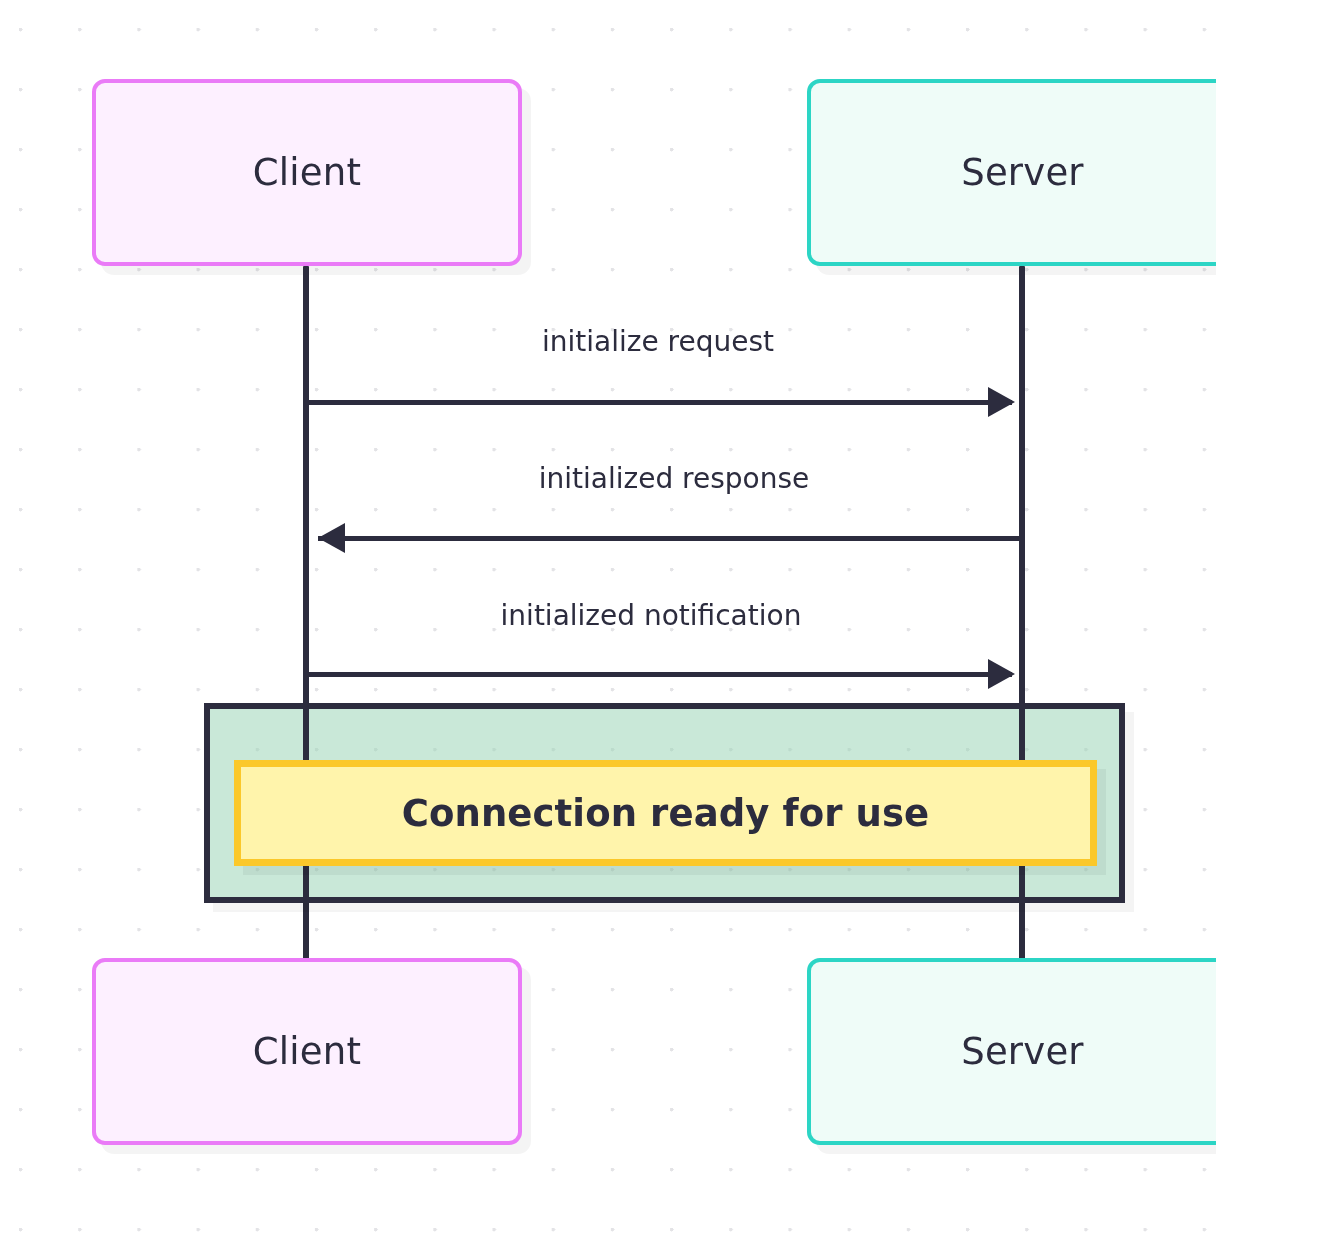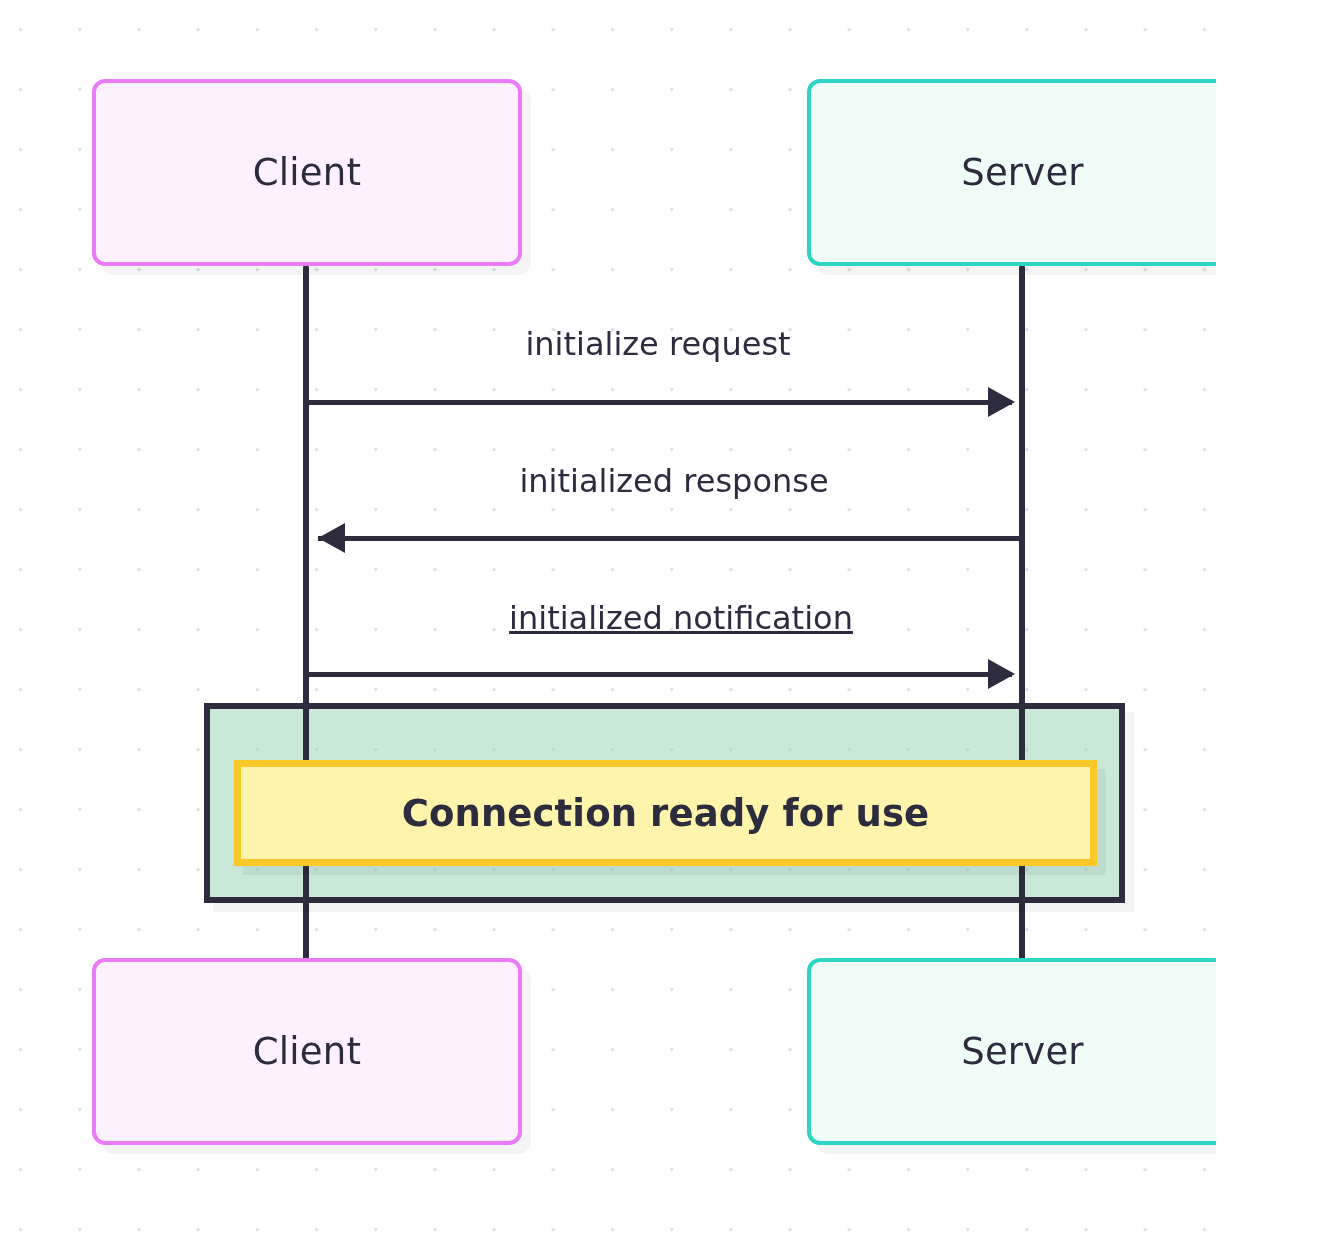--- a/index.html
+++ b/index.html
@@ -55,21 +55,21 @@
   .lifeline {
     position: absolute;
     width: 6px;
     background: #2c2c3e;
     border-radius: 1px;
   }
 
   
   .msg-label {
     position: absolute;
-    font-size: 32px;
+    font-size: 28px;
     line-height: 1;
     color: #2c2c3e;
     white-space: nowrap;
     text-align: right;
     transform: translateX(-50%);
   }
   .msg-line {
     position: absolute;
     height: 5px;
     background: #2c2c3e;
@@ -134,21 +134,21 @@
   <div class="lifeline" style="left:1019px; top:266px; height:694px;"></div>
 
   <div class="msg-label" style="left:658px; top:328px;">initialize request</div>
   <div class="msg-line" style="left:306px; top:400px; width:706px;"></div>
   <div class="arrowhead right" style="left:988px; top:387px;"></div>
 
   <div class="msg-label" style="left:674px; top:465px;">initialized response</div>
   <div class="msg-line" style="left:318px; top:536px; width:704px;"></div>
   <div class="arrowhead left" style="left:318px; top:523px;"></div>
 
-  <div class="msg-label" style="left:681px; top:602px;text-decoration:underline;">initialized notification</div>
+  <div class="msg-label" style="left:651px; top:602px;">initialized notification</div>
   <div class="msg-line" style="left:306px; top:672px; width:706px;"></div>
   <div class="arrowhead right" style="left:988px; top:659px;"></div>
 
   <div class="block-rect" style="left:204px; top:703px; width:921px; height:200px;"></div>
 
   <div class="lifeline" style="left:303px; top:703px; height:200px;"></div>
   <div class="lifeline" style="left:1019px; top:703px; height:200px;"></div>
 
   <div class="note-box" style="left:234px; top:760px; width:863px; height:106px;align-items:center;">
     <span class="note-text">Connection ready for use</span>

